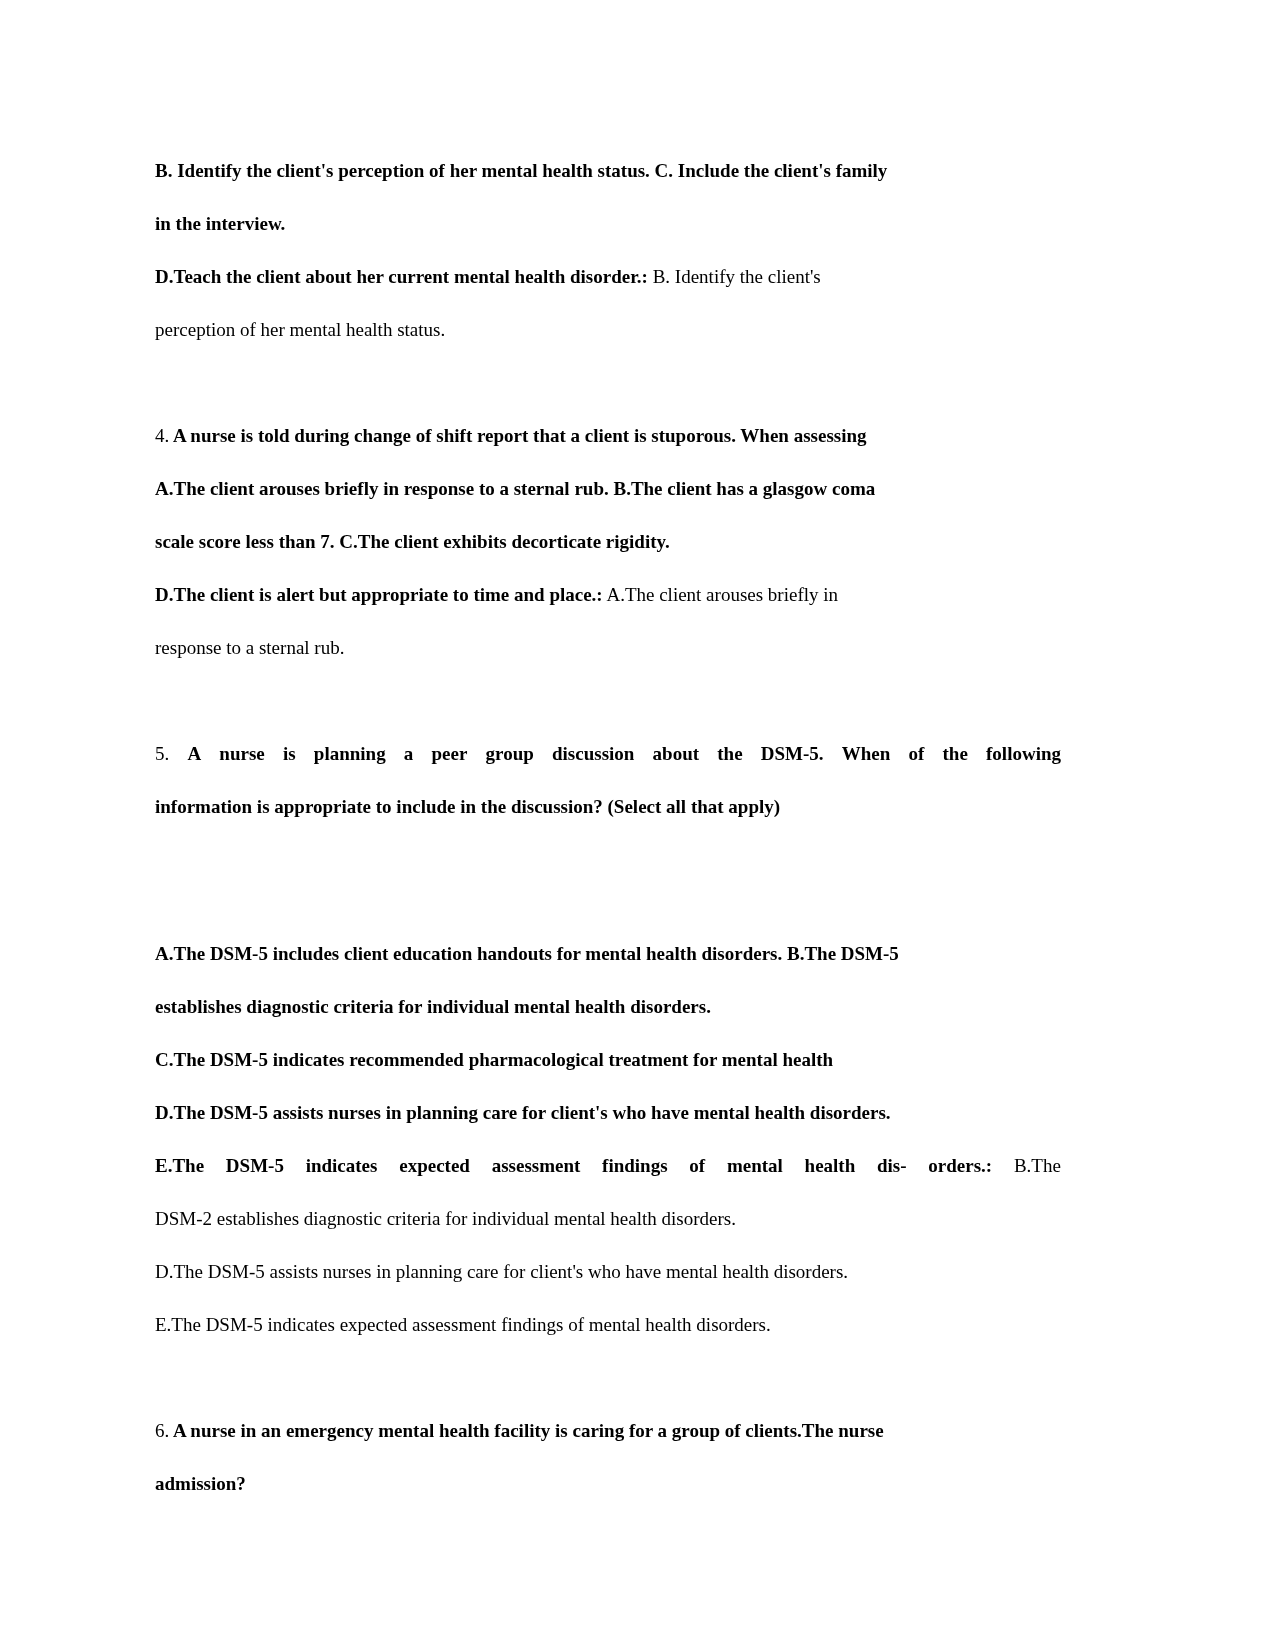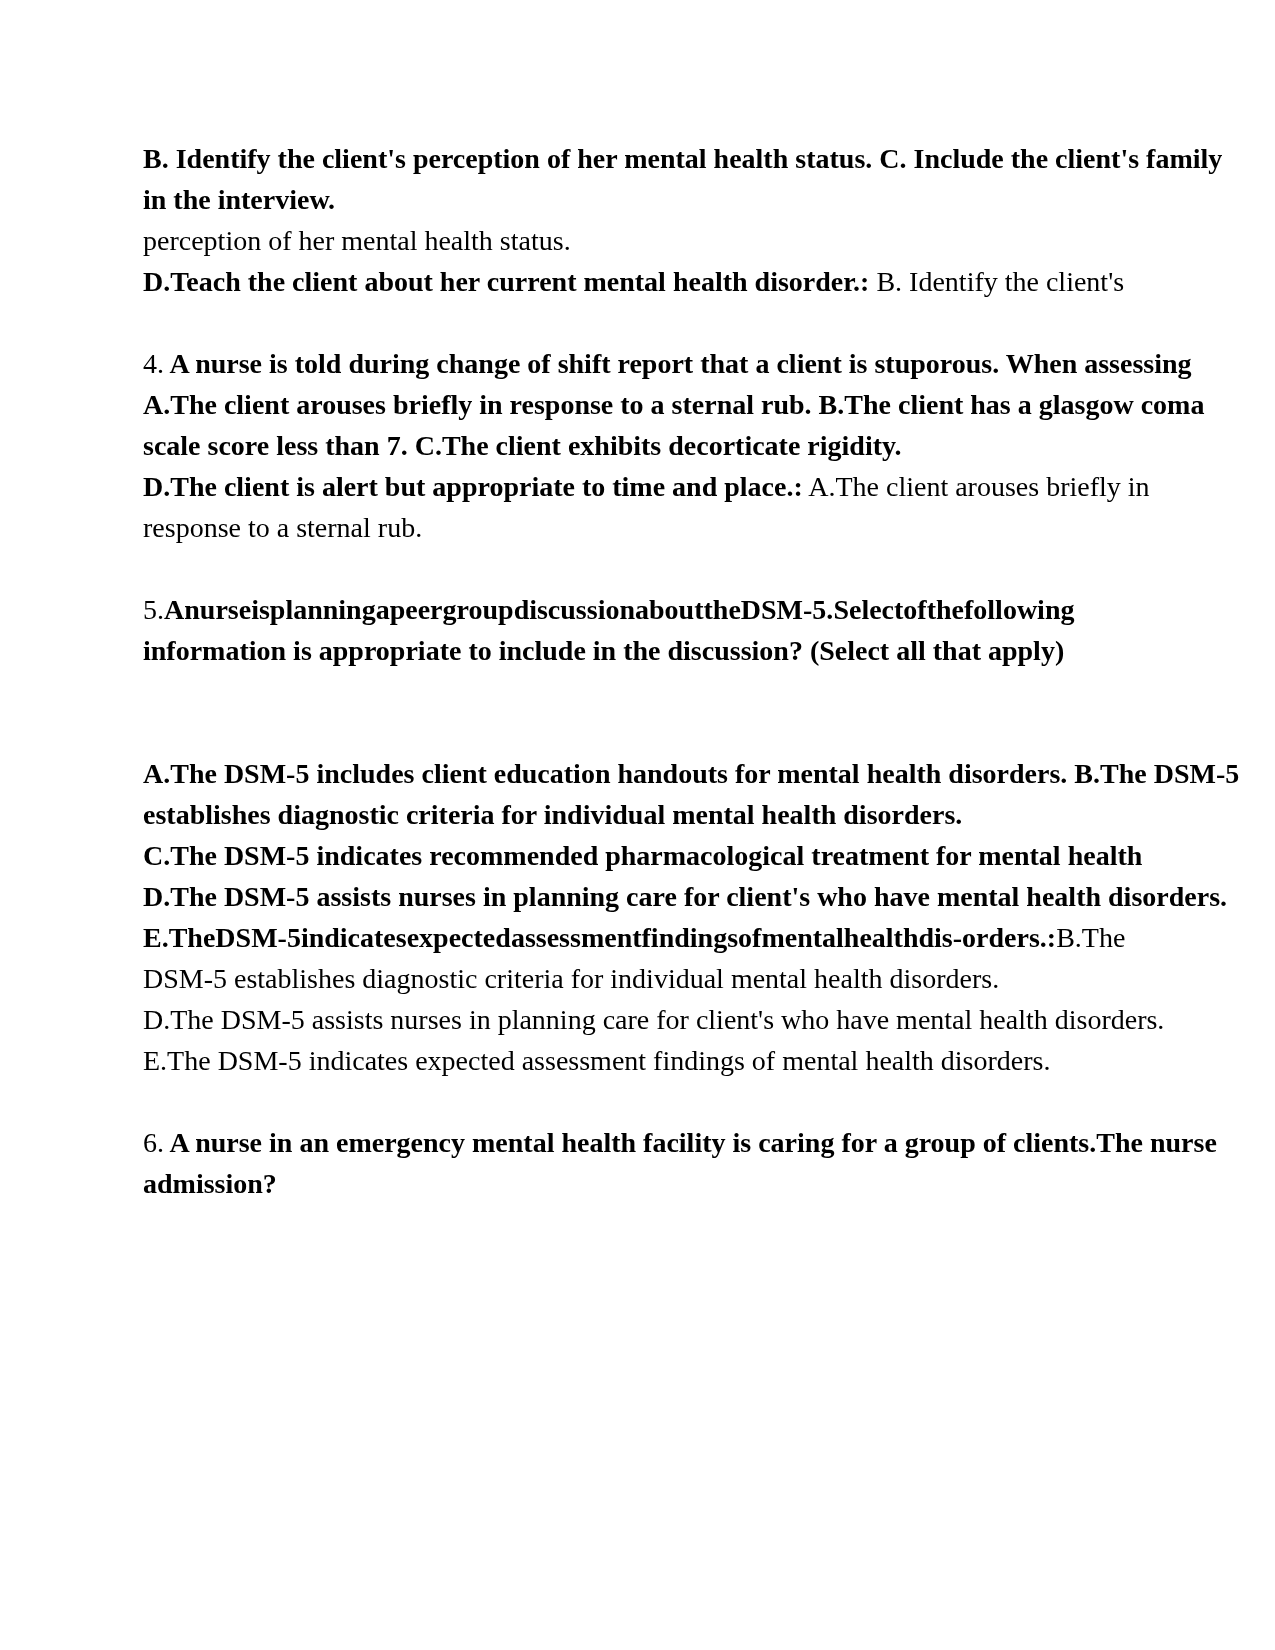--- a/index.html
+++ b/index.html
@@ -1,35 +1,35 @@
 <!DOCTYPE html>
 <html><head>
 <meta charset="utf-8">
 <style>
   html, body { margin: 0; padding: 0; background: #ffffff; }
   body { width: 1275px; height: 1650px; position: relative; overflow: hidden;
          font-family: "Liberation Serif", "DejaVu Serif", serif; color: #000; }
   .page { position: absolute; left: 143px; top: 138px; width: 930px; }
-  .line { font-size: 28px; line-height: 41px; white-space: nowrap; margin: 0; }
+  .line { font-size: 19px; line-height: 41px; white-space: nowrap; margin: 12px; }
   .b { font-weight: bold; }
   .r { font-weight: normal; }
   .just { display: flex; justify-content: space-between; white-space: nowrap; }
   .gap-s { height: 41px; }
   .gap-l { height: 82px; }
 </style>
 </head>
 <body>
 
 <div class="page">
 
   <section>
     <p class="line b">B. Identify the client's perception of her mental health status. C. Include the client's family</p>
     <p class="line b">in the interview.</p>
+    <p class="line"><span class="b">D.Teach the client about her current mental health disorder.:</span><span class="r"> B. Identify the client's</span></p>
     <p class="line r">perception of her mental health status.</p>
-    <p class="line"><span class="b">D.Teach the client about her current mental health disorder.:</span><span class="r"> B. Identify the client's</span></p>
   </section>
 
   <div class="gap-s"></div>
 
   <section>
     <p class="line"><span class="r">4.</span><span class="b"> A nurse is told during change of shift report that a client is stuporous. When assessing</span></p>
     <p class="line b"> A.The client arouses briefly in response to a sternal rub. B.The client has a glasgow coma</p>
     <p class="line b">scale score less than 7. C.The client exhibits decorticate rigidity.</p>
     <p class="line"><span class="b">D.The client is alert but appropriate to time and place.:</span><span class="r"> A.The client arouses briefly in</span></p>
     <p class="line r">response to a sternal rub.</p>
@@ -44,21 +44,21 @@
         <span class="b">nurse</span>
         <span class="b">is</span>
         <span class="b">planning</span>
         <span class="b">a</span>
         <span class="b">peer</span>
         <span class="b">group</span>
         <span class="b">discussion</span>
         <span class="b">about</span>
         <span class="b">the</span>
         <span class="b">DSM-5.</span>
-        <span class="b">Select</span>
+        <span class="b">When</span>
         <span class="b">of</span>
         <span class="b">the</span>
         <span class="b">following</span>
       </p>
     <p class="line b">information is appropriate to include in the discussion? (Select all that apply)</p>
 
     <div class="gap-l"></div>
 
     <p class="line b">A.The DSM-5 includes client education handouts for mental health disorders.  B.The DSM-5</p>
     <p class="line b">establishes diagnostic criteria for individual mental health disorders.</p>
@@ -71,21 +71,21 @@
         <span class="b">expected</span>
         <span class="b">assessment</span>
         <span class="b">findings</span>
         <span class="b">of</span>
         <span class="b">mental</span>
         <span class="b">health</span>
         <span class="b">dis-</span>
         <span class="b">orders.:</span>
         <span class="r">B.The</span>
       </p>
-    <p class="line r">DSM-5 establishes diagnostic criteria for individual mental health disorders.</p>
+    <p class="line r">DSM-2 establishes diagnostic criteria for individual mental health disorders.</p>
     <p class="line r">D.The DSM-5 assists nurses in planning care for client's who have mental health disorders.</p>
     <p class="line r">E.The DSM-5 indicates expected assessment findings of mental health disorders.</p>
   </section>
 
   <div class="gap-s"></div>
 
   <section>
     <p class="line"><span class="r">6.</span><span class="b"> A nurse in an emergency mental health facility is caring for a group of clients.The nurse</span></p>
     <p class="line b">admission?</p>
   </section>

